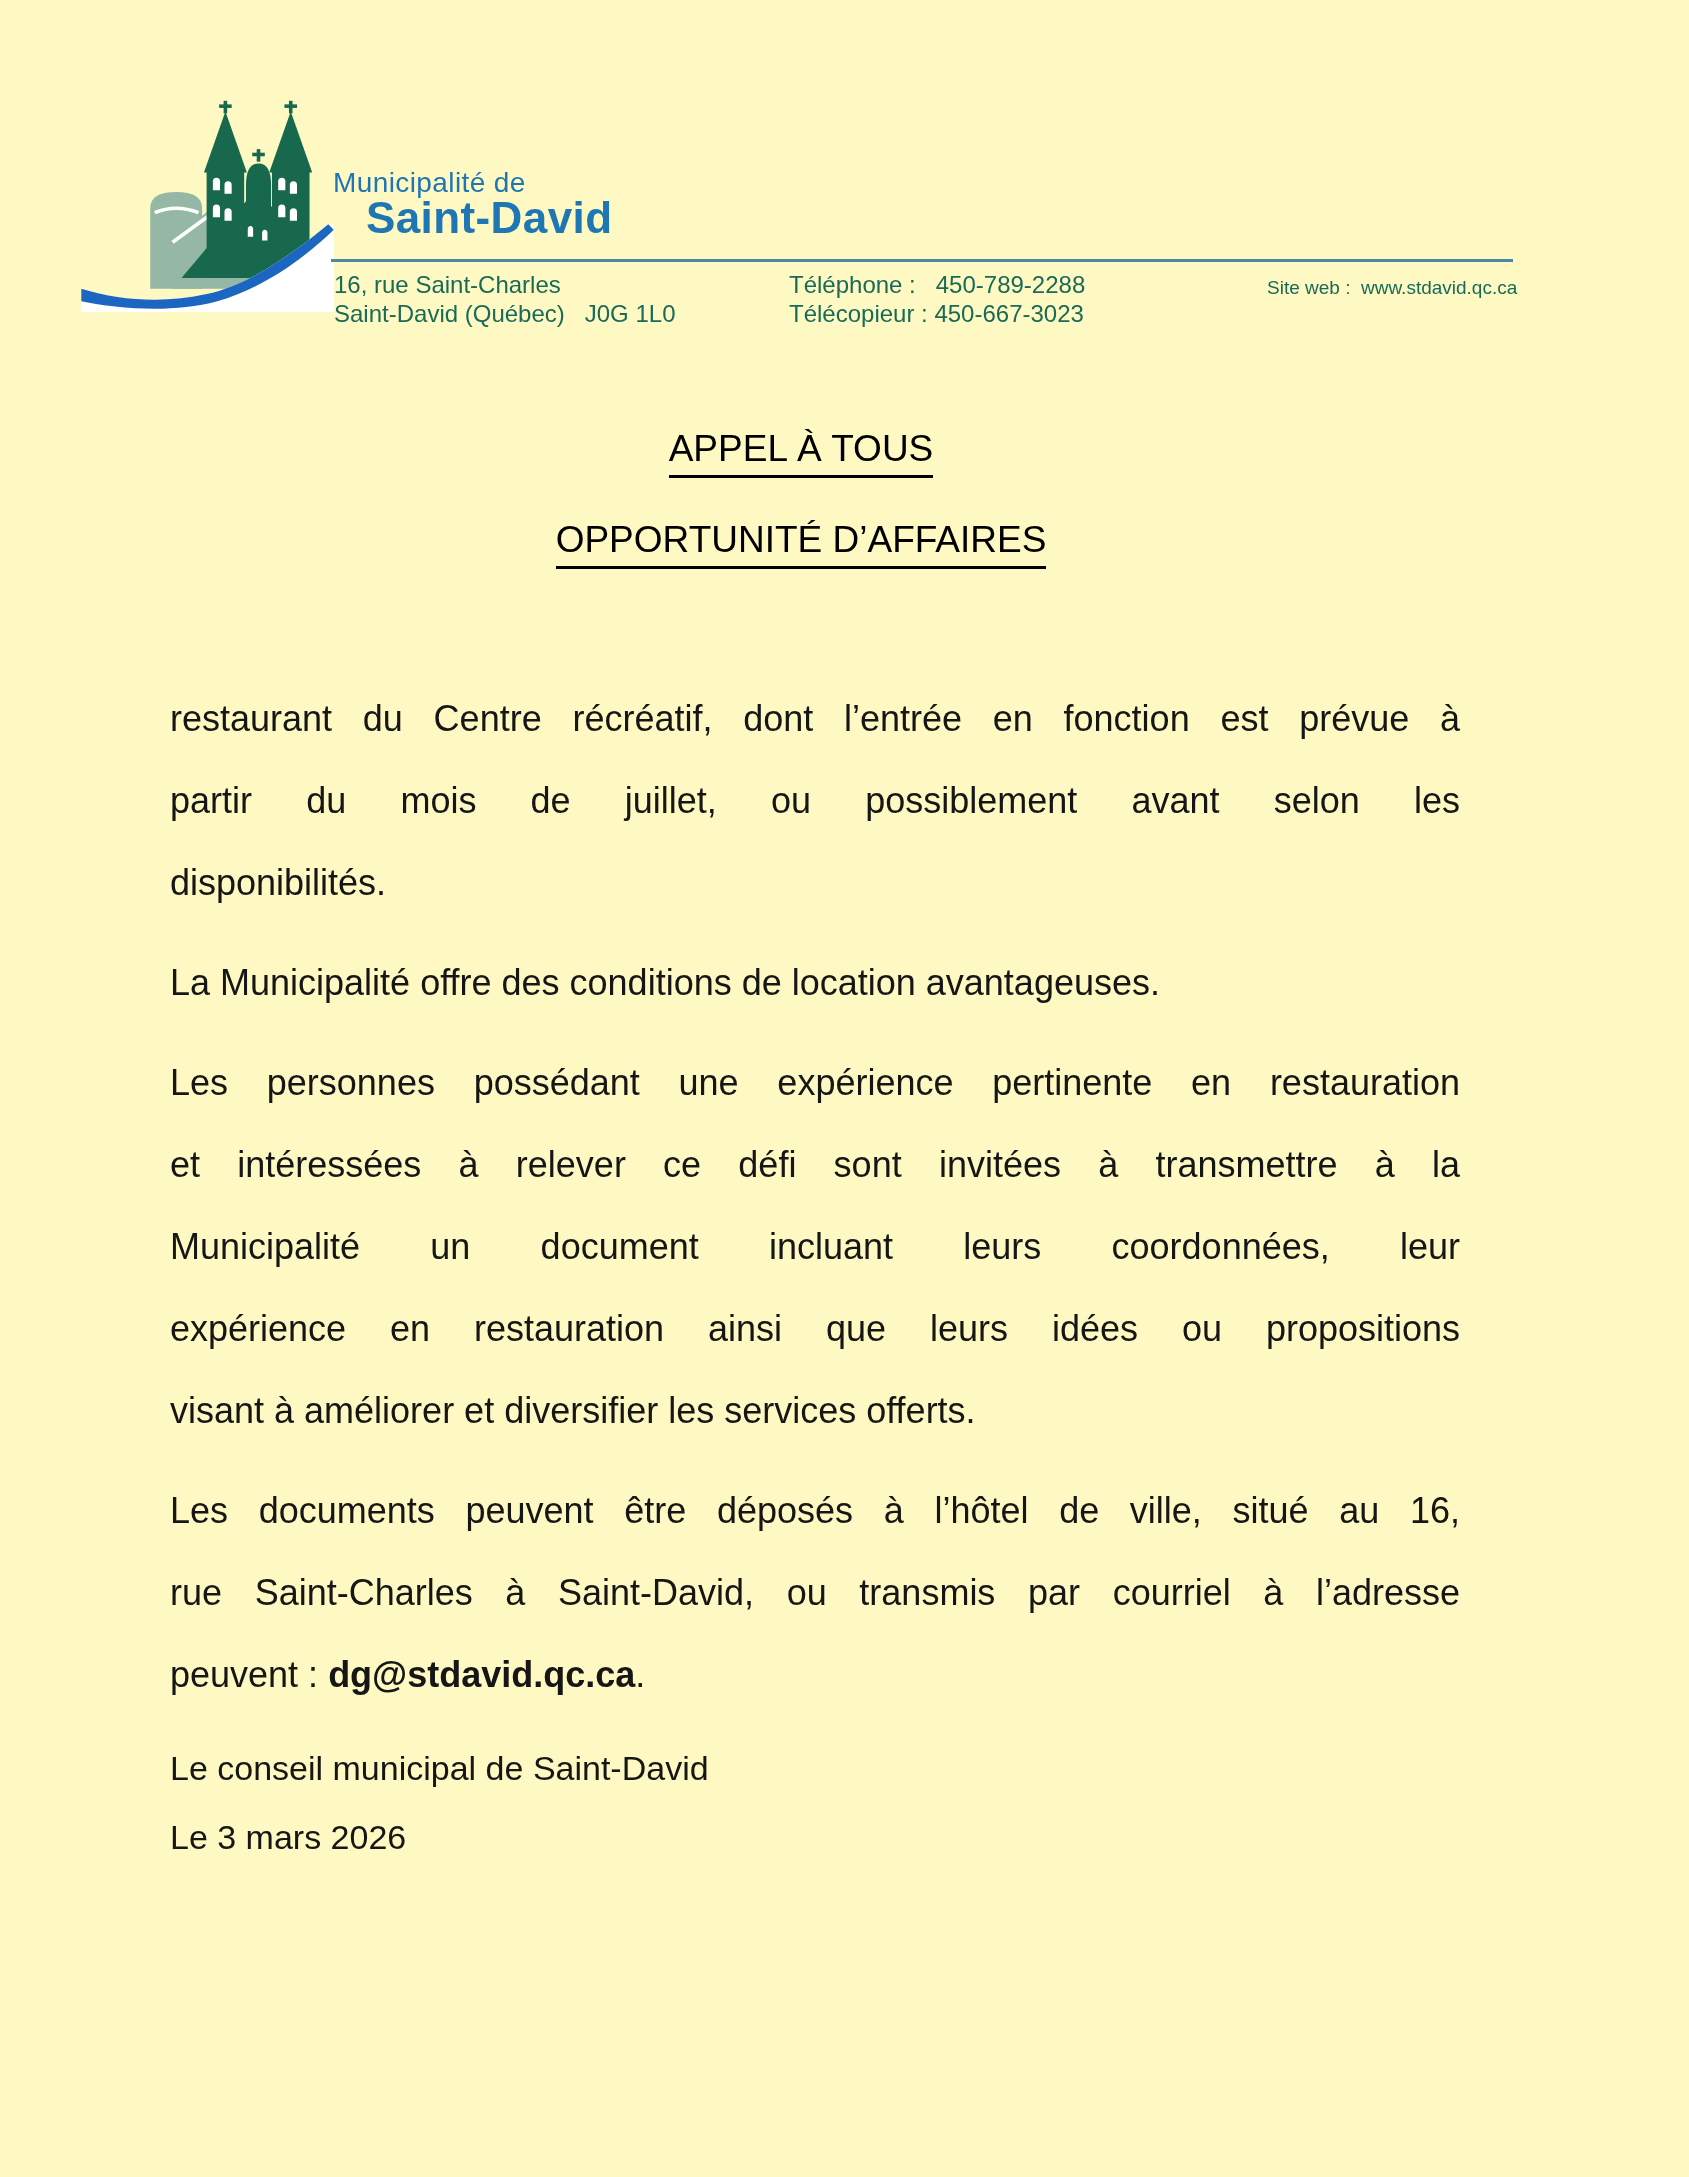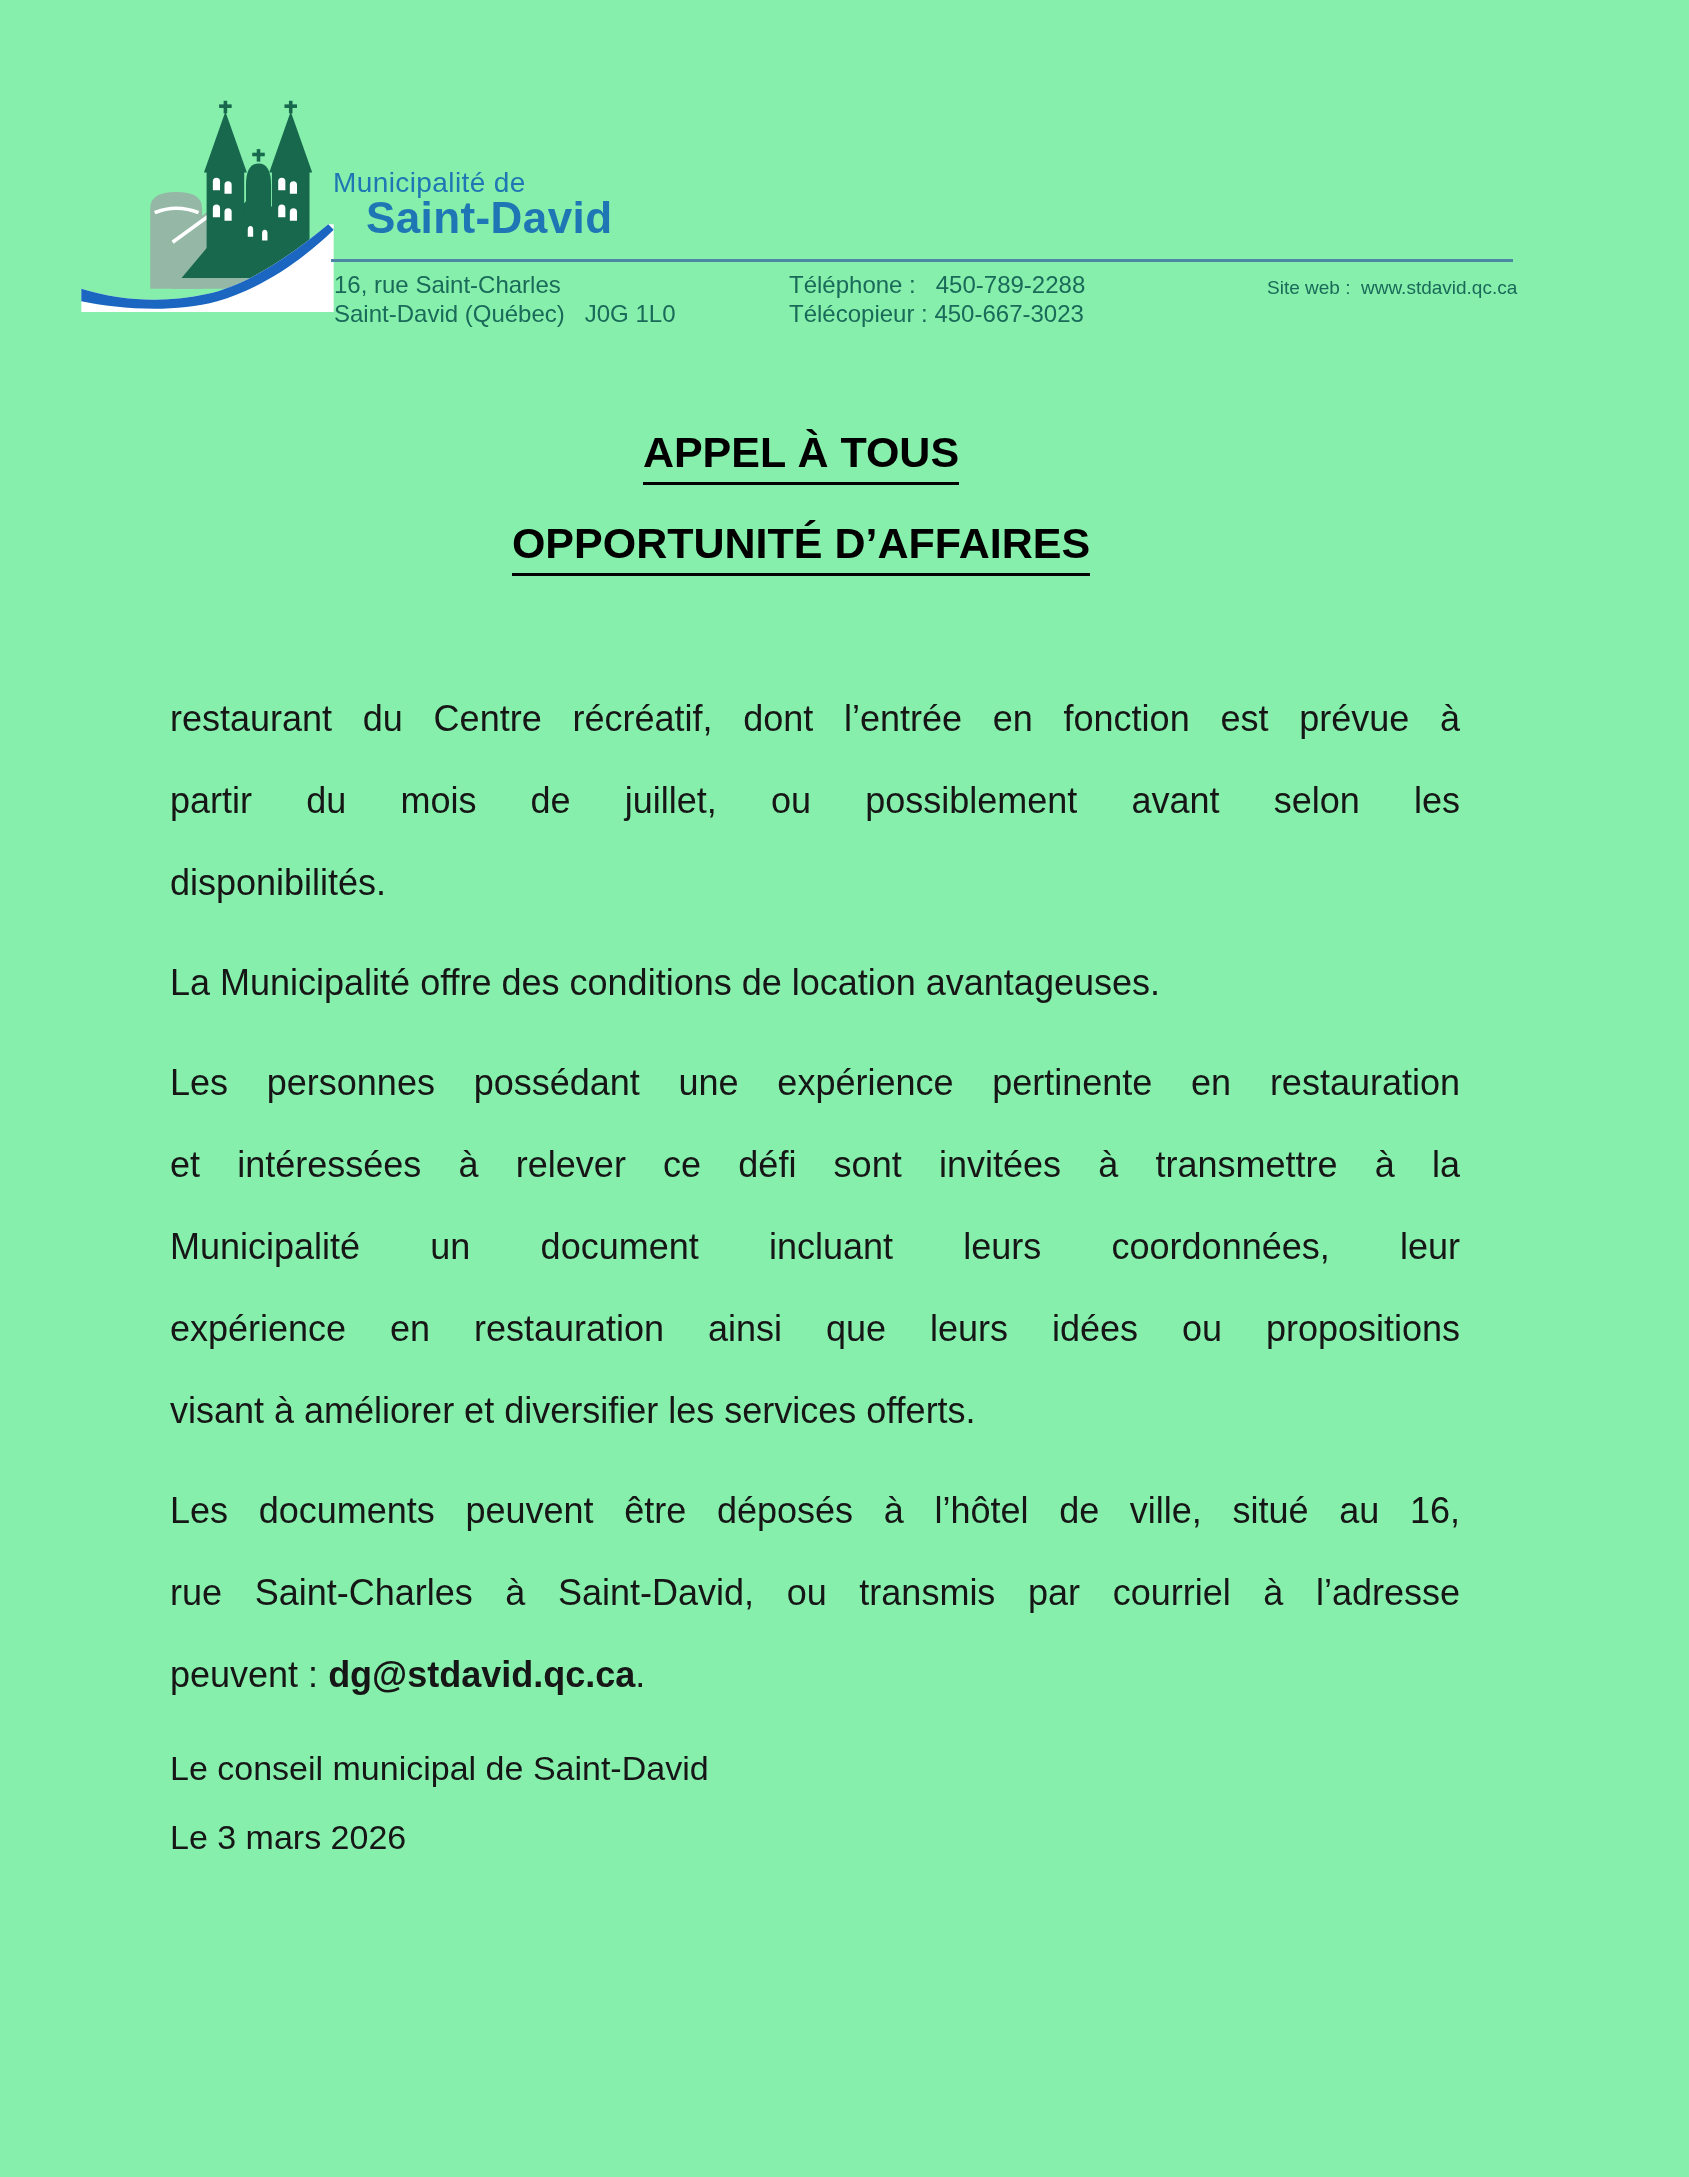--- a/index.html
+++ b/index.html
@@ -1,33 +1,33 @@
 <!DOCTYPE html>
 <html style="font-size:14.3px"><head>
 <meta charset="utf-8">
 <style>
   html,body{margin:0;padding:0;background:#ffffff;}
   body{width:1690px;height:2177px;position:relative;font-family:"Liberation Sans",sans-serif;color:#161616;}
-  .page{position:absolute;inset:0;background:#86efac;overflow:hidden;}
+  .page{position:absolute;inset:0;background:#fef9c3;overflow:hidden;}
 
   
   .logo{position:absolute;left:81px;top:99px;width:253px;height:213px;}
   .org1{position:absolute;left:333px;top:167px;font-size:28px;color:#1e76b4;letter-spacing:0.4px;}
   .org2{position:absolute;left:328px;top:193px;font-size:44px;font-weight:bold;color:#1e76b4;letter-spacing:0.4px;margin-left:38px;}
   .hrule{position:absolute;left:331px;top:259px;width:1182px;height:2.7px;background:#4e87a4;}
   .lh-green{position:absolute;color:#196a58;font-size:24px;white-space:pre;line-height:29px;}
   .addr1{left:334px;top:270px;}
   .addr2{left:334px;top:299px;}
   .tel{left:789px;top:270px;}
   .fax{left:789px;top:299px;}
   .web{left:1219px;top:273px;font-size:19px;margin-left:48px;}
 
   
   .titles{position:absolute;left:107px;top:0;width:1388px;text-align:center;}
-  .title{position:absolute;left:0;width:100%;font-size:43px;font-weight:bold;color:#000;}
+  .title{position:absolute;left:0;width:100%;font-size:37px;font-weight:normal;color:#000;}
   .title-1{top:428px;}
   .title-2{top:519px;}
   .title span{border-bottom:3.6px solid #000;padding-bottom:6.3px;}
 
   
   .doc-body{position:absolute;left:170px;top:678px;width:1290px;font-size:36px;line-height:82px;color:#161616;}
   .para{margin:0 0 18px 0;}
   .jline{text-align:justify;text-align-last:justify;}
   .lline{text-align:left;}
   .email{font-weight:bold;}

